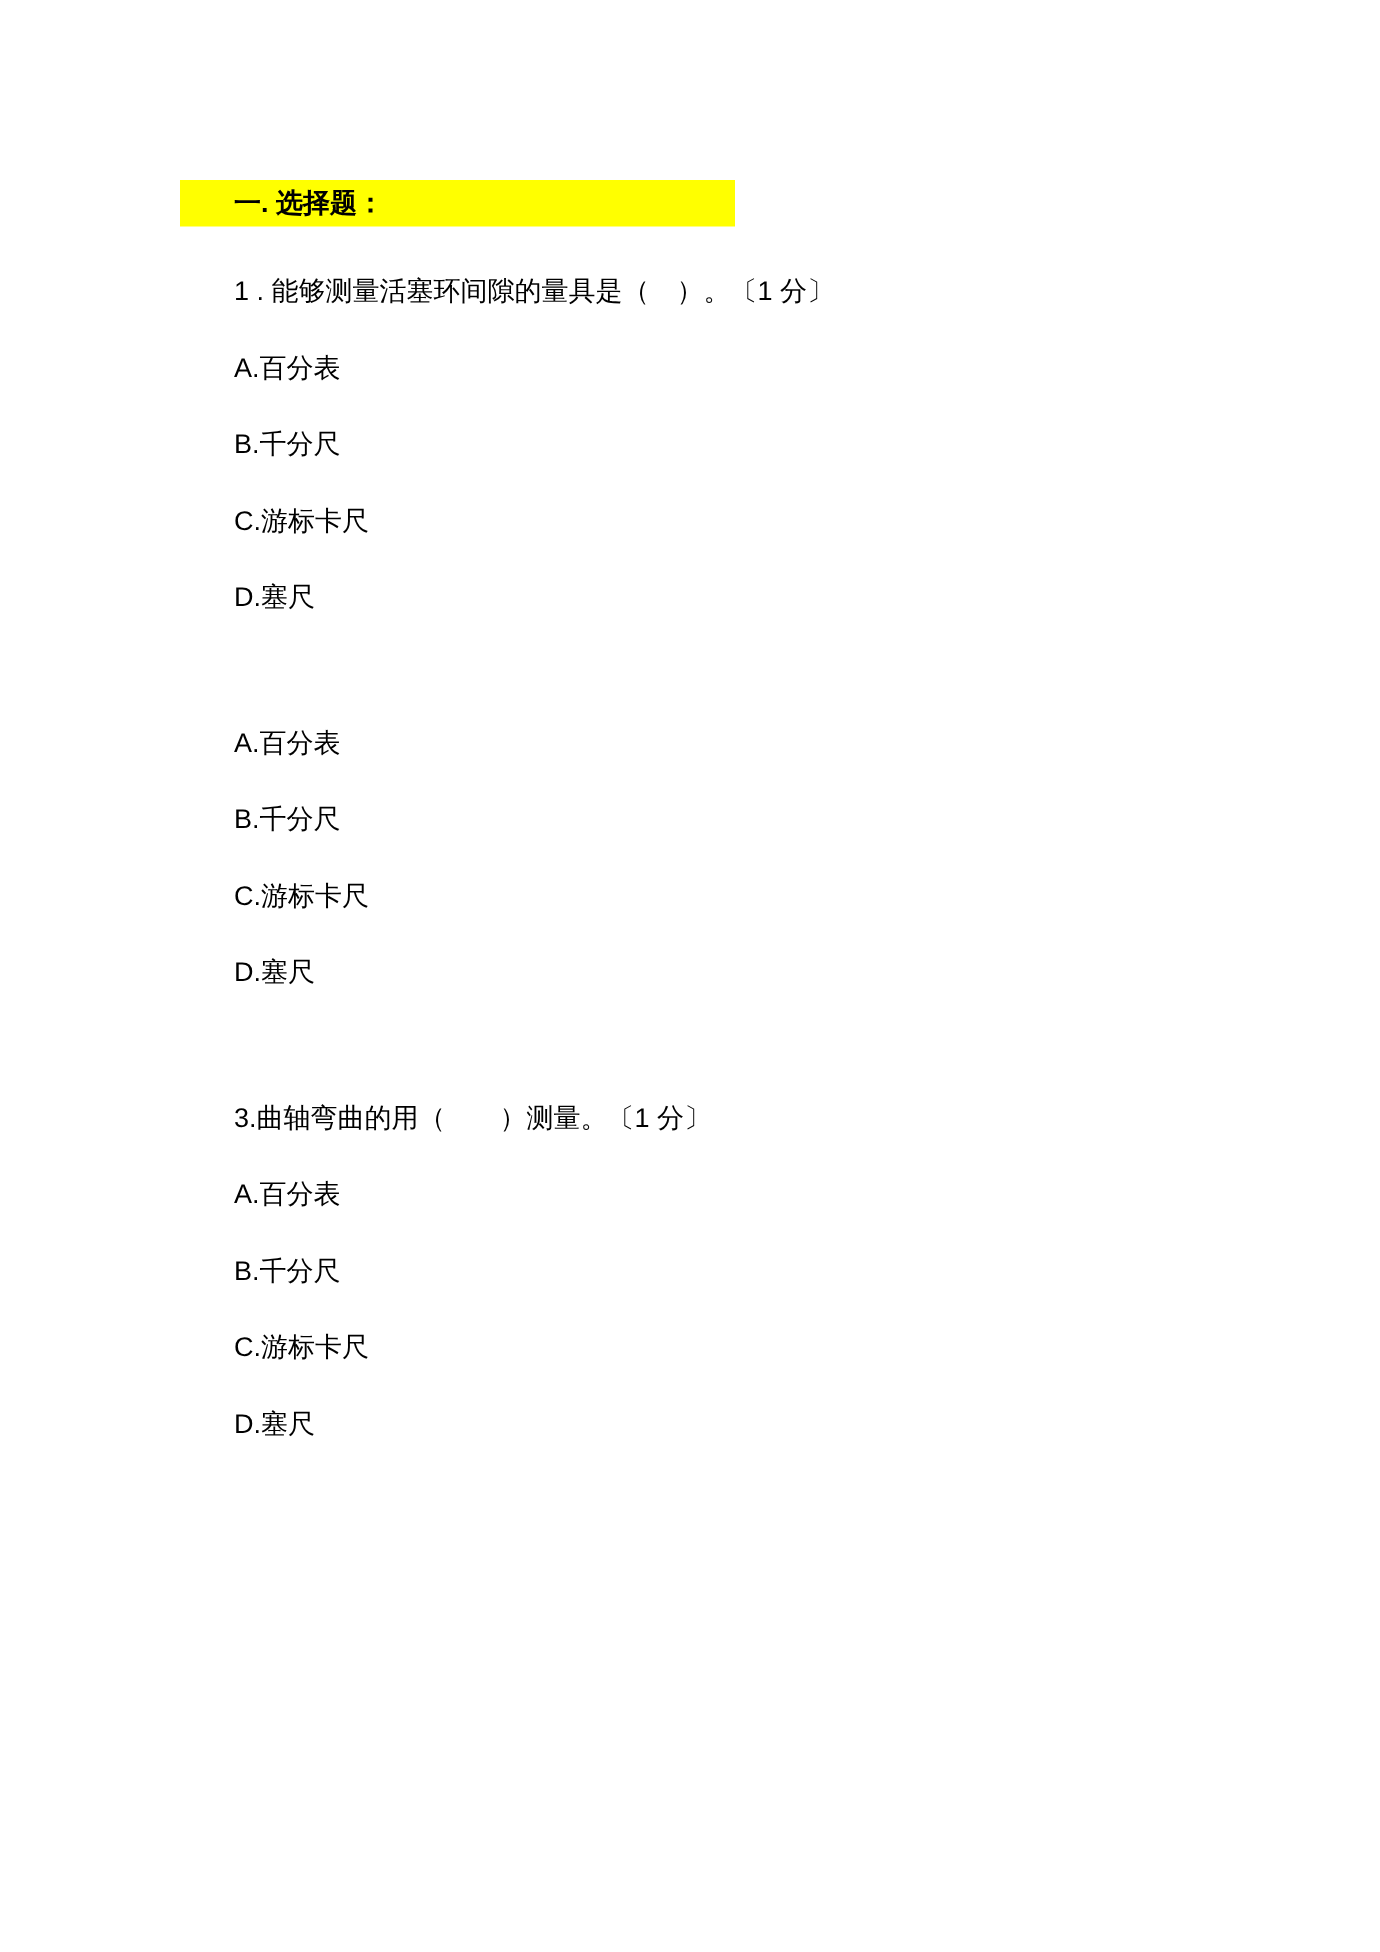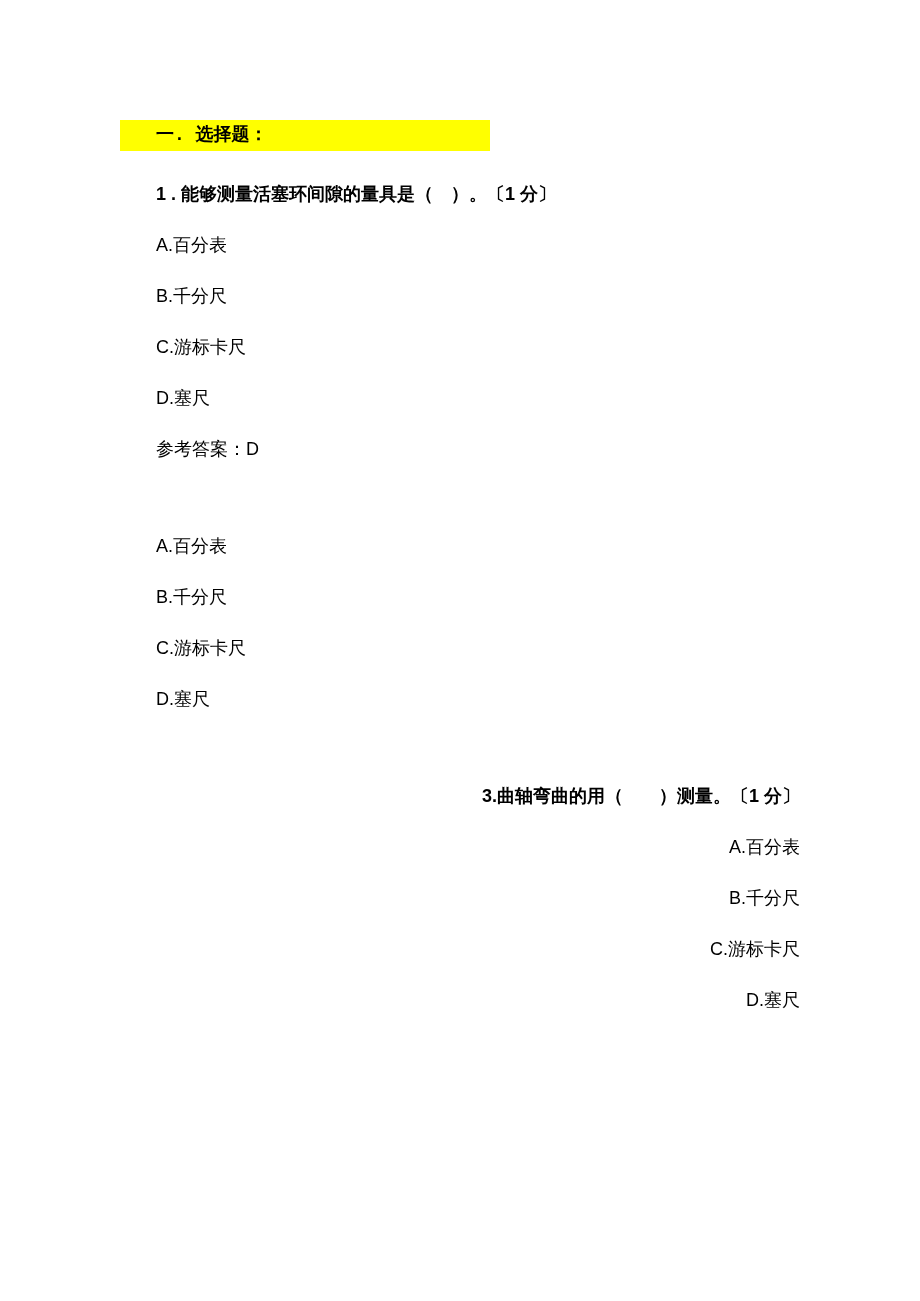--- a/index.html
+++ b/index.html
@@ -19,57 +19,53 @@
     }
     .section-header {
       background: #ffff00;
       font-weight: bold;
       display: inline-block;
       padding: 2px 0;
       width: 370px;
       text-indent: 2em;
       font-size: 18px;
       margin-bottom: 30px;
-      font-family: Liberation Mono, monospace;
     }
     .question-block {
       margin-bottom: 70px;
     }
     .question-text {
       text-indent: 2em;
       margin-bottom: 24px;
-      font-weight: bold;
     }
     .option {
       text-indent: 2em;
       margin-bottom: 24px;
     }
     .answer {
       text-indent: 2em;
       margin-bottom: 24px;
     }
     .last-block {
       margin-bottom: 0;
-      text-align: right;
     }
   </style>
 </head>
 <body>
 
 
 
 <div class="section-header">一. 选择题：</div>
 
 <div class="question-block">
   <div class="question-text">1  . 能够测量活塞环间隙的量具是（　）。〔1 分〕</div>
   <div class="option">A.百分表</div>
   <div class="option">B.千分尺</div>
   <div class="option">C.游标卡尺</div>
   <div class="option">D.塞尺</div>
-  <div class="answer">参考答案：D</div>
 </div>
 
 <div class="question-block">
   <div class="option">A.百分表</div>
   <div class="option">B.千分尺</div>
   <div class="option">C.游标卡尺</div>
   <div class="option">D.塞尺</div>
 </div>
 
 <div class="question-block last-block">

